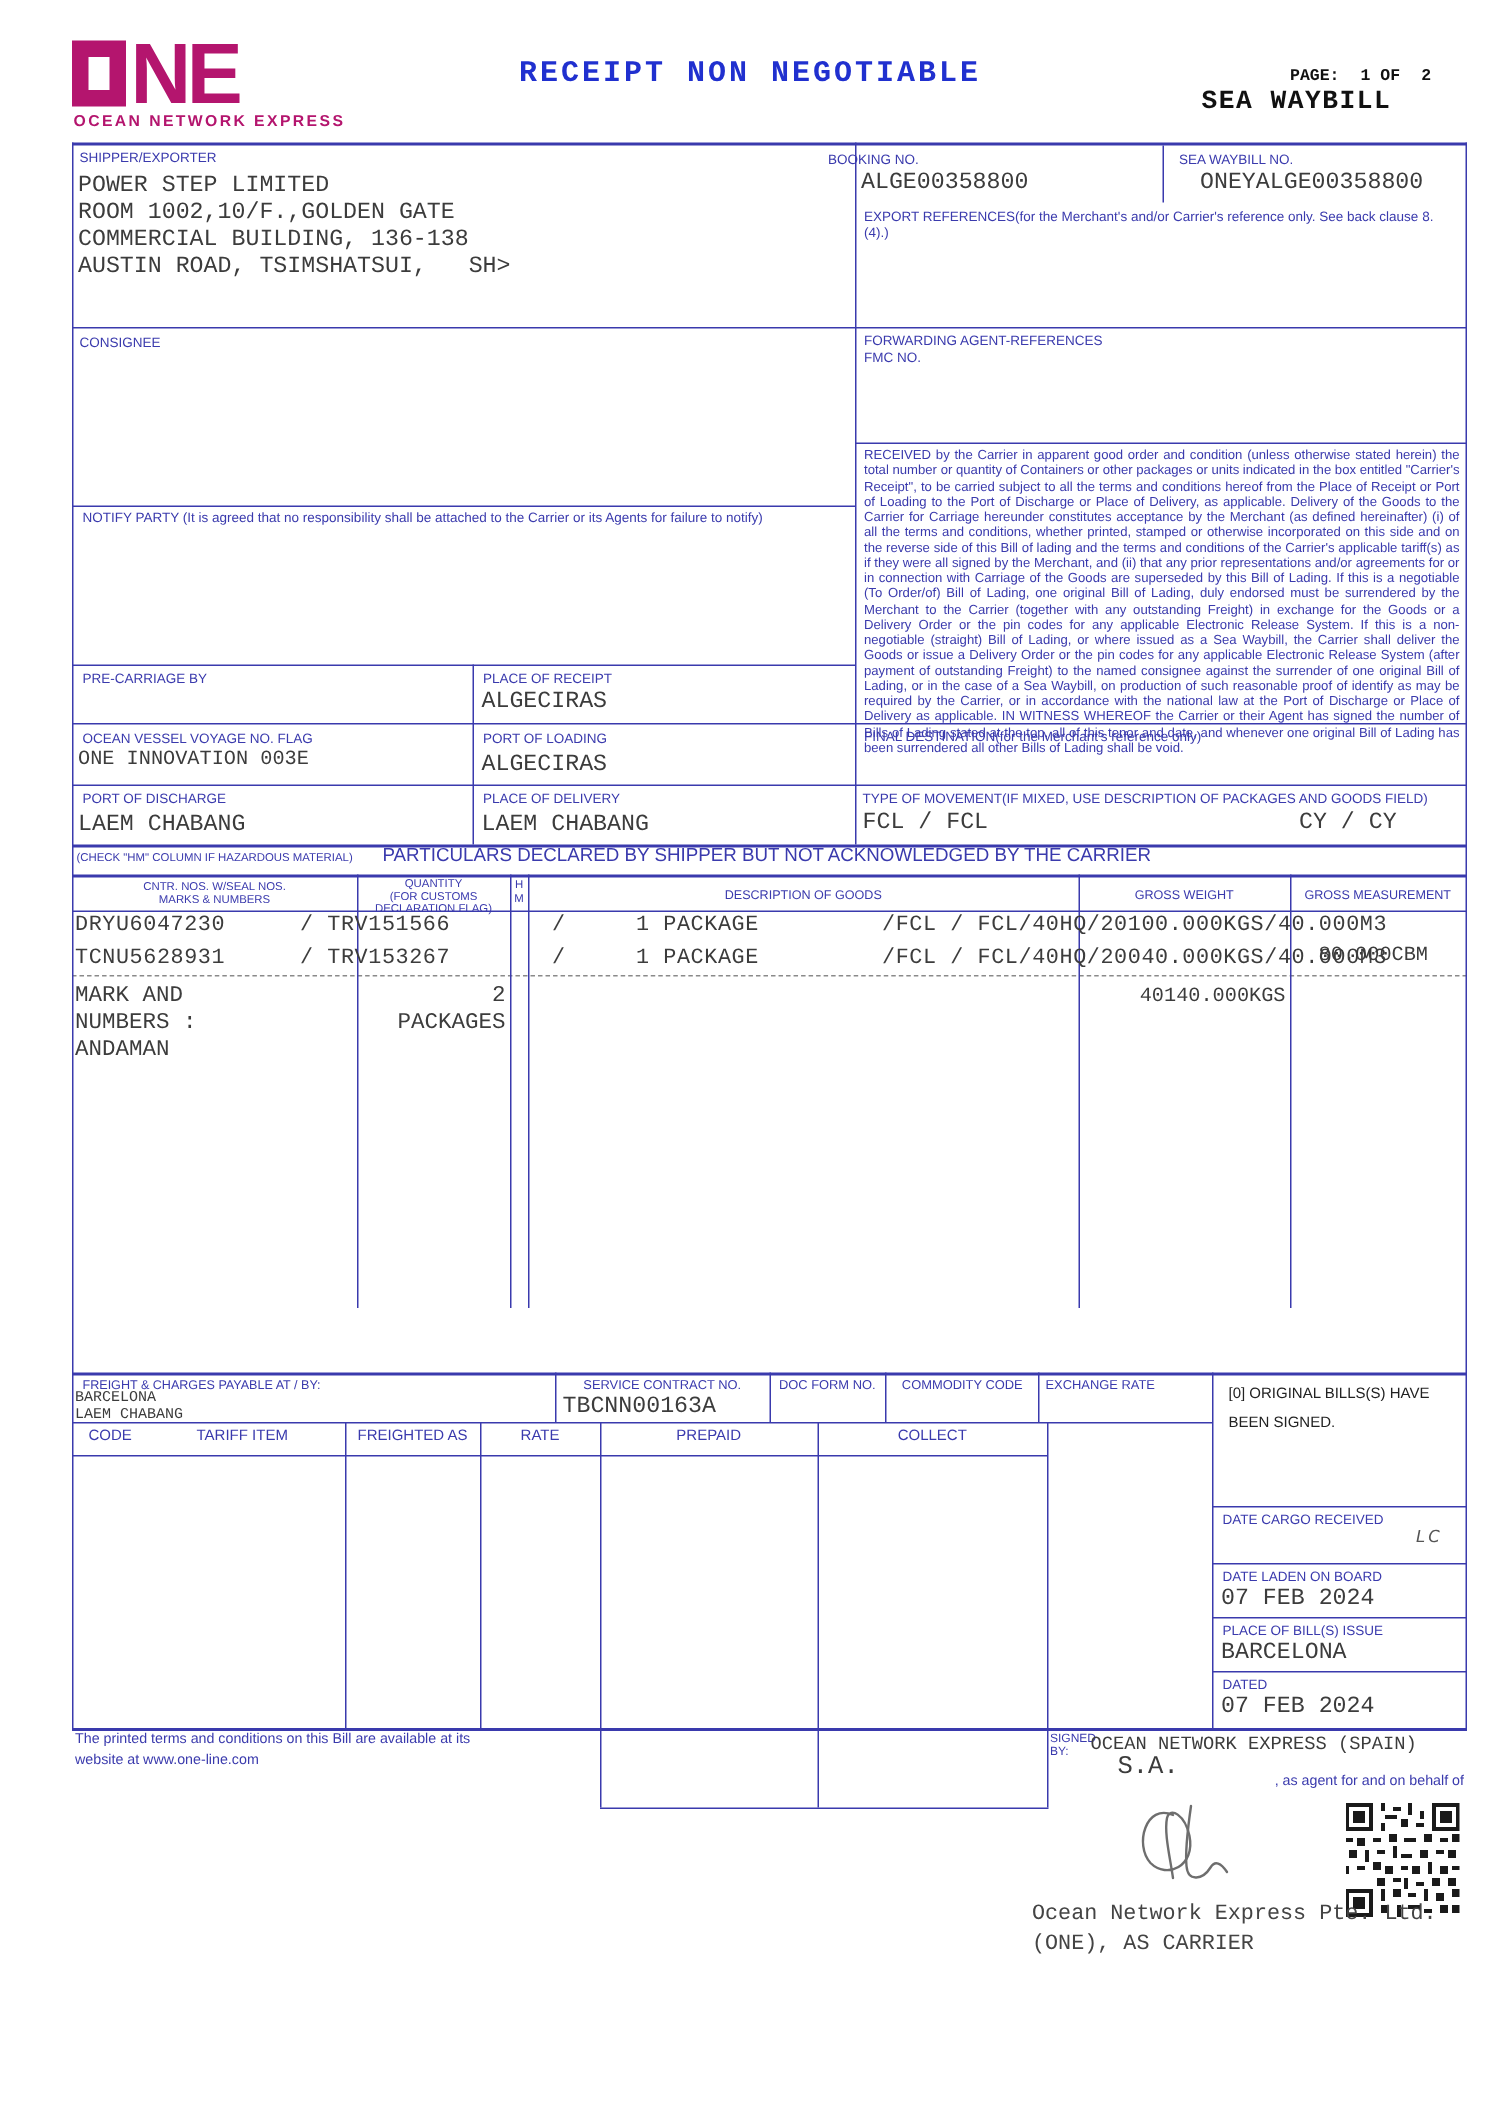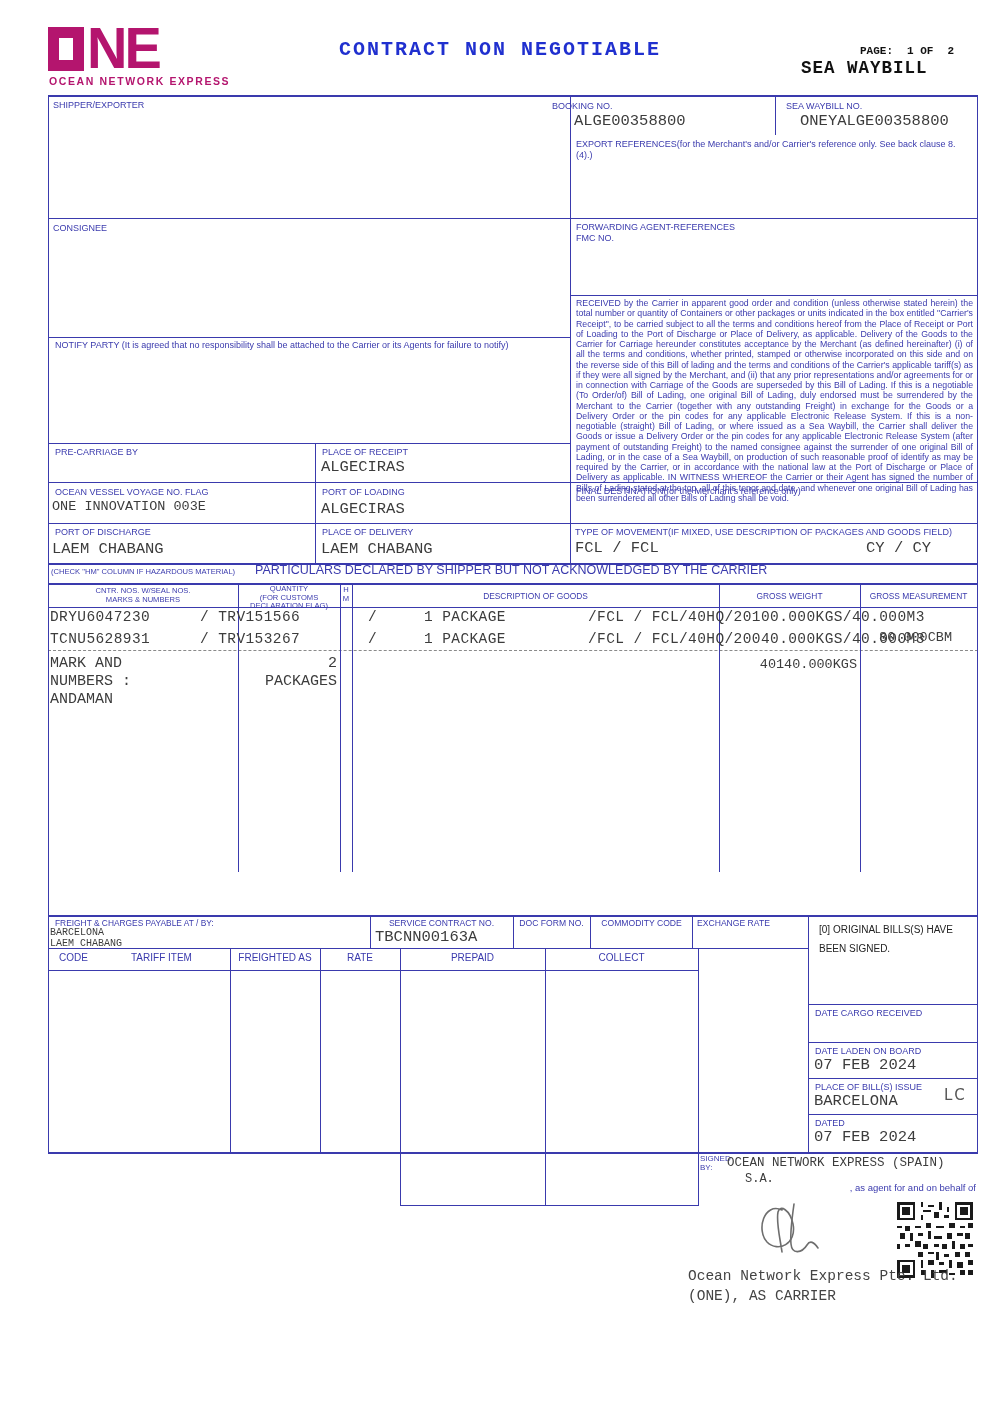--- a/index.html
+++ b/index.html
@@ -39,37 +39,37 @@
   .page-line span{margin-right:14px;}
   .waybill-word{position:absolute;left:801px;top:58px;font-family:"Liberation Mono",monospace;font-weight:bold;font-size:17.5px;letter-spacing:1px;color:#111;white-space:nowrap;}
 
   .clause{position:absolute;left:576px;top:298px;width:397px;font-size:8.75px;line-height:10.25px;color:var(--blue);text-align:justify;}
   .mono-row span{position:absolute;font-family:"Liberation Mono",monospace;font-size:14.5px;letter-spacing:0.4px;color:var(--ink);white-space:pre;}
   .continued{position:absolute;left:48px;top:875px;width:930px;text-align:center;font-family:"Liberation Mono",monospace;font-size:15px;color:#333;letter-spacing:0.5px;}
   .declared{position:absolute;left:50px;top:897px;font-size:10.6px;color:var(--red);display:flex;align-items:flex-end;white-space:pre;}
   .declared .dl-line{display:inline-block;width:108px;border-bottom:1.6px solid var(--blue);height:10px;margin:0 6px;}
   .th{position:absolute;font-size:10px;color:var(--blue);}
   .bills-note{position:absolute;left:819px;top:920px;width:150px;font-size:10px;line-height:19px;color:#222;}
-  .initials{position:absolute;left:944px;top:1086px;font-family:"DejaVu Sans",sans-serif;font-size:15px;letter-spacing:2px;color:#555;}
+  .initials{position:absolute;left:944px;top:1018px;font-family:"DejaVu Sans",sans-serif;font-style:italic;font-size:11px;letter-spacing:2px;color:#555;}
   .terms{position:absolute;left:50px;top:1153px;width:280px;font-size:9.5px;line-height:14px;color:var(--blue);}
   .agent-note{position:absolute;left:700px;top:1182px;width:276px;text-align:right;font-size:9.5px;color:var(--blue);}
   .carrier{position:absolute;left:688px;font-family:"Liberation Mono",monospace;font-size:14.5px;color:#444;white-space:pre;}
   svg{position:absolute;}
 </style>
 </head>
 <body>
 
 <div id="page">
 
   <div class="one-logo">
     <div class="one-square"></div>
     <div class="one-ne">NE</div>
   </div>
   <div class="one-tagline">OCEAN NETWORK EXPRESS</div>
-  <div class="doc-title">CONTRACT NON NEGOTIABLE</div>
+  <div class="doc-title">RECEIPT NON NEGOTIABLE</div>
   <div class="page-line">
     <span>PAGE:</span><span>1 OF</span><span>2</span>
   </div>
   <div class="waybill-word">SEA WAYBILL</div>
 
   <div class="hline t2" style="left:48px;top:95px;width:930px"></div>
   <div class="hline" style="left:48px;top:218px;width:930px"></div>
   <div class="hline" style="left:570px;top:295px;width:408px"></div>
   <div class="hline" style="left:48px;top:337px;width:522px"></div>
   <div class="hline" style="left:48px;top:443px;width:522px"></div>
@@ -104,20 +104,24 @@
   <div class="vline" style="left:590px;top:915px;height:33px"></div>
   <div class="vline" style="left:692px;top:915px;height:33px"></div>
   <div class="vline" style="left:808px;top:915px;height:237px"></div>
   <div class="vline" style="left:230px;top:948px;height:204px"></div>
   <div class="vline" style="left:320px;top:948px;height:204px"></div>
   <div class="vline" style="left:400px;top:948px;height:257px"></div>
   <div class="vline" style="left:545px;top:948px;height:257px"></div>
   <div class="vline" style="left:698px;top:948px;height:257px"></div>
 
   <div class="lbl" style="left:53px;top:100px">SHIPPER/EXPORTER</div>
+  <div class="val big" style="left:52px;top:114px">POWER STEP LIMITED
+ROOM 1002,10/F.,GOLDEN GATE
+COMMERCIAL BUILDING, 136-138
+AUSTIN ROAD, TSIMSHATSUI,   SH&gt;</div>
 
   <div class="lbl" style="left:552px;top:101px">BOOKING NO.</div>
   <div class="val big" style="left:574px;top:112px">ALGE00358800</div>
   <div class="lbl" style="left:786px;top:101px">SEA WAYBILL NO.</div>
   <div class="val big" style="left:800px;top:112px">ONEYALGE00358800</div>
   <div class="lbl" style="left:576px;top:139px;width:398px">EXPORT REFERENCES(for the Merchant's and/or Carrier's reference only. See back clause 8. (4).)</div>
 
   <div class="lbl" style="left:53px;top:223px">CONSIGNEE</div>
   <div class="lbl" style="left:576px;top:222px">FORWARDING AGENT-REFERENCES
 FMC NO.</div>
@@ -205,33 +209,34 @@
   <div class="val big" style="left:814px;top:1056px">07 FEB 2024</div>
   <div class="initials">LC</div>
   <div class="lbl" style="left:815px;top:1082px">PLACE OF BILL(S) ISSUE</div>
   <div class="val big" style="left:814px;top:1092px">BARCELONA</div>
   <div class="lbl" style="left:815px;top:1118px">DATED</div>
   <div class="val big" style="left:814px;top:1128px">07 FEB 2024</div>
 
   <div class="lbl" style="left:700px;top:1154px;font-size:8px;line-height:9px">SIGNED
 BY:</div>
   <div class="val" style="left:727px;top:1154px;font-size:12.5px">OCEAN NETWORK EXPRESS (SPAIN)</div>
-  <div class="val" style="left:745px;top:1170px;font-size:12px">S.A.</div>
+  <div class="val" style="left:745px;top:1170px;font-size:17px">S.A.</div>
   <div class="agent-note">, as agent for and on behalf of</div>
 
   <svg style="left:752px;top:1198px" width="92" height="74" viewBox="0 0 92 74">
     <path d="M30 12 C12 4 4 32 15 44 C26 55 45 46 41 26 C38 12 28 6 26 14 C24 24 28 40 30 54" fill="none" stroke="#6e6e6e" stroke-width="1.6" stroke-linecap="round"></path>
     <path d="M42 6 C40 20 38 36 39 46 C40 57 50 55 55 47 C58 42 62 44 66 50" fill="none" stroke="#6e6e6e" stroke-width="1.6" stroke-linecap="round"></path>
   </svg>
 
   <svg style="left:897px;top:1202px" width="76" height="76" viewBox="0 0 29 29" shape-rendering="crispEdges">
     <rect x="0" y="0" width="29" height="29" fill="#fff"></rect>
     <path fill="#1a1a1a" d="M0 0h7v7H0zM22 0h7v7h-7zM0 22h7v7H0z"></path>
     <path fill="#fff" d="M1 1h5v5H1zM23 1h5v5h-5zM1 23h5v5H1z"></path>
     <path fill="#1a1a1a" d="M2 2h3v3H2zM24 2h3v3h-3zM2 24h3v3h-3z"></path>
     <path fill="#1a1a1a" d="M9 0h1v2H9zM12 1h2v1h-2zM16 0h1v3h-1zM19 2h1v2h-1zM10 3h3v1h-3zM14 4h2v2h-2zM9 5h1v2H9zM18 5h2v1h-2zM0 9h2v1H0zM3 9h2v2H3zM7 9h2v1H7zM11 8h2v2h-2zM15 9h3v1h-3zM20 8h2v2h-2zM24 9h2v1h-2zM27 8h2v2h-2zM1 12h2v2H1zM5 12h1v3H5zM8 12h2v1H8zM12 11h1v3h-1zM14 13h3v1h-3zM19 12h2v2h-2zM23 12h2v1h-2zM26 12h2v2h-2zM0 16h1v2H0zM3 16h2v1H3zM7 15h2v2H7zM10 16h2v2h-2zM14 16h2v1h-2zM17 16h2v2h-2zM21 15h1v3h-1zM24 16h2v2h-2zM27 16h2v1h-2zM8 19h2v2H8zM12 19h2v1h-2zM15 19h1v3h-1zM18 20h2v1h-2zM22 19h2v2h-2zM26 19h2v2h-2zM9 22h1v3H9zM12 22h2v2h-2zM16 23h2v1h-2zM20 22h1v3h-1zM23 23h2v2h-2zM27 22h2v2h-2zM9 26h2v2H9zM13 26h1v3h-1zM16 26h3v1h-3zM20 27h2v1h-2zM24 26h2v2h-2zM27 26h2v2h-2z"></path>
   </svg>
 
   <div class="carrier" style="top:1268px">Ocean Network Express Pte. Ltd.</div>
   <div class="carrier" style="top:1288px">(ONE), AS CARRIER</div>
 
+  <div class="terms">The printed terms and conditions on this Bill are available at its website at www.one-line.com</div>
 
 </div>
 
 </body></html>

